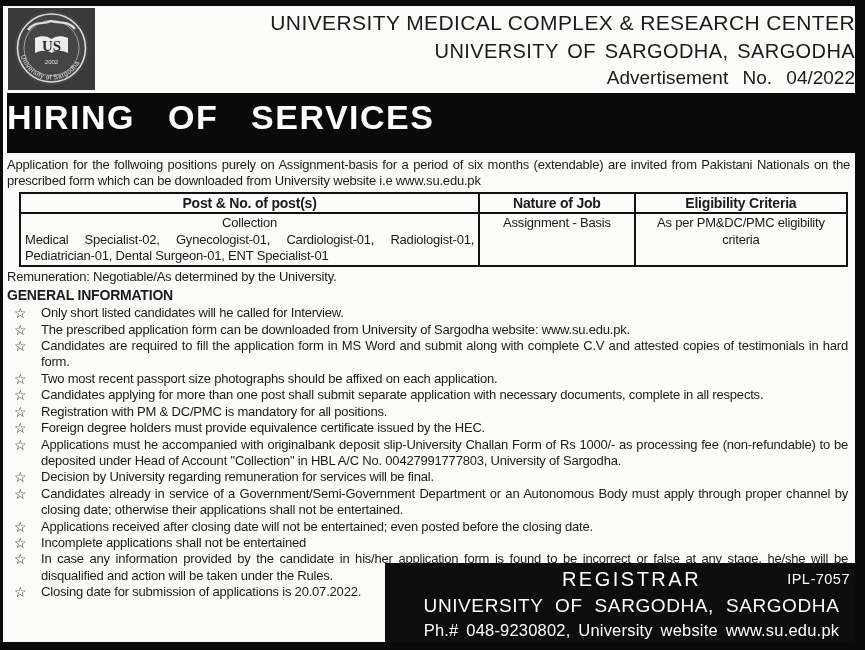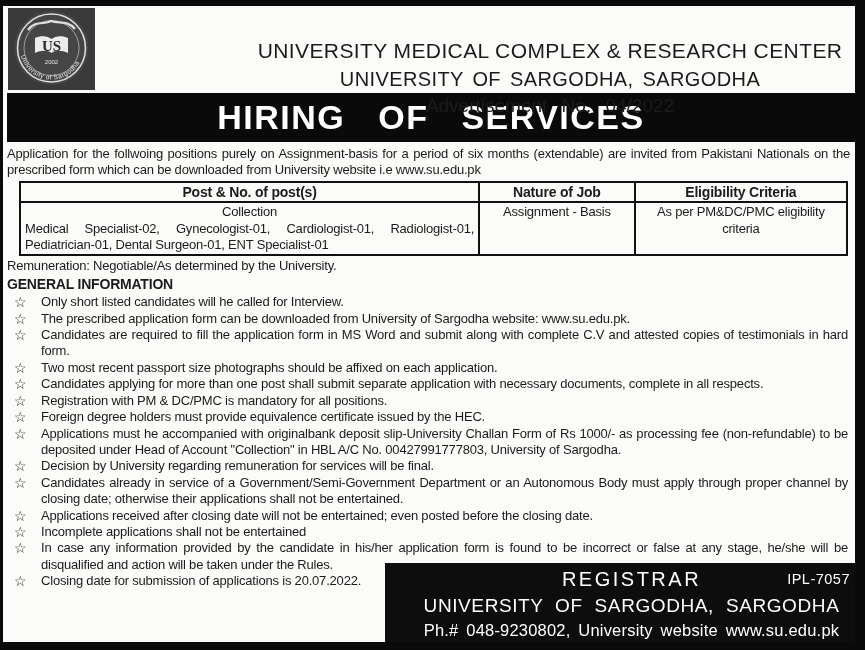--- a/index.html
+++ b/index.html
@@ -15,32 +15,31 @@
     overflow:hidden;
   }
   
   .header{position:relative;height:86px;}
   .logo{
     position:absolute;left:5px;top:2px;width:105px;height:82px;
   }
   .titles{
     position:absolute;left:88px;right:0;top:0;
     padding-left:154px;
-    text-align:center;
-    margin-top:28px;
+    text-align:right;
   }
   .t1{font-size:21px;letter-spacing:.4px;margin-top:5px;white-space:nowrap;}
   .t2{font-size:20px;letter-spacing:.4px;word-spacing:3px;margin-top:5px;white-space:nowrap;}
   .t3{font-size:19px;word-spacing:9px;margin-top:4px;white-space:nowrap;}
   
   .banner{
     margin:1px 0 0 4px;
-    height:49px;line-height:49px;
+    height:60px;line-height:49px;
     background:#0a0a0a;color:#fff;
-    text-align:center;
+    text-align:left;
     font-size:34px;font-weight:bold;
     letter-spacing:1.5px;word-spacing:22px;
     white-space:nowrap;
   }
   
   .content{padding:3px 5px 0 4px;font-size:13px;line-height:16.4px;letter-spacing:-0.2px;}
   .intro{margin:1px 0 2px 0;text-align:justify;}
   table.positions{
     border-collapse:collapse;
     margin-left:12px;

